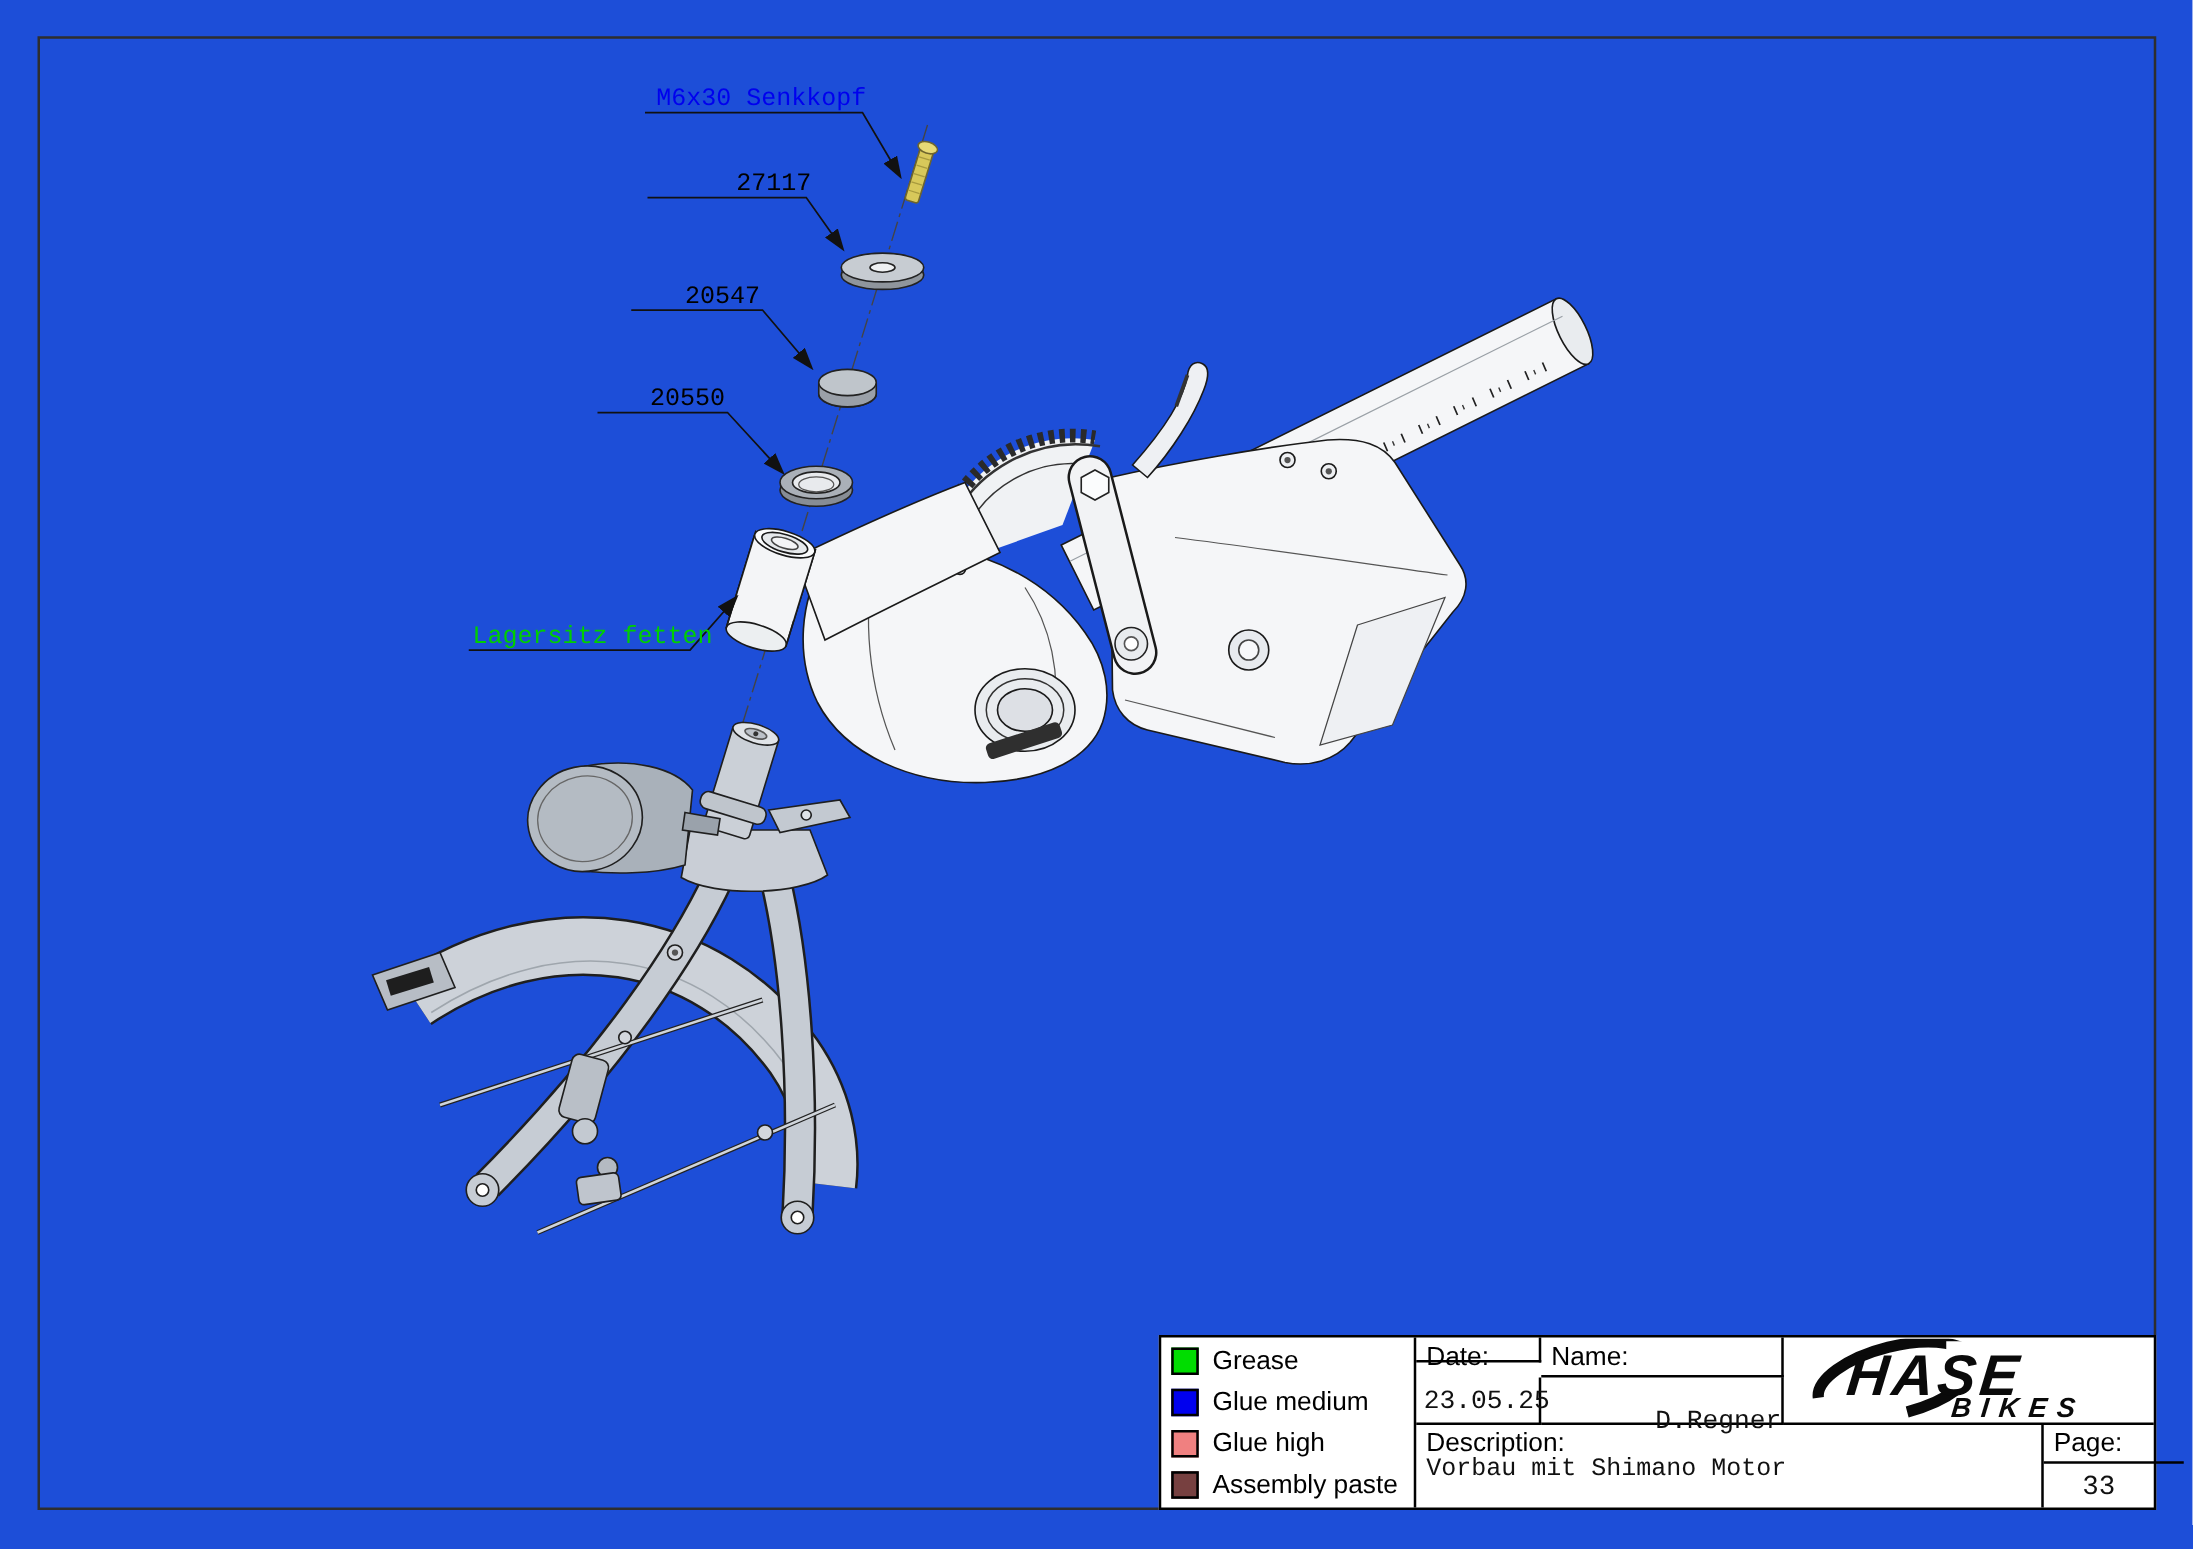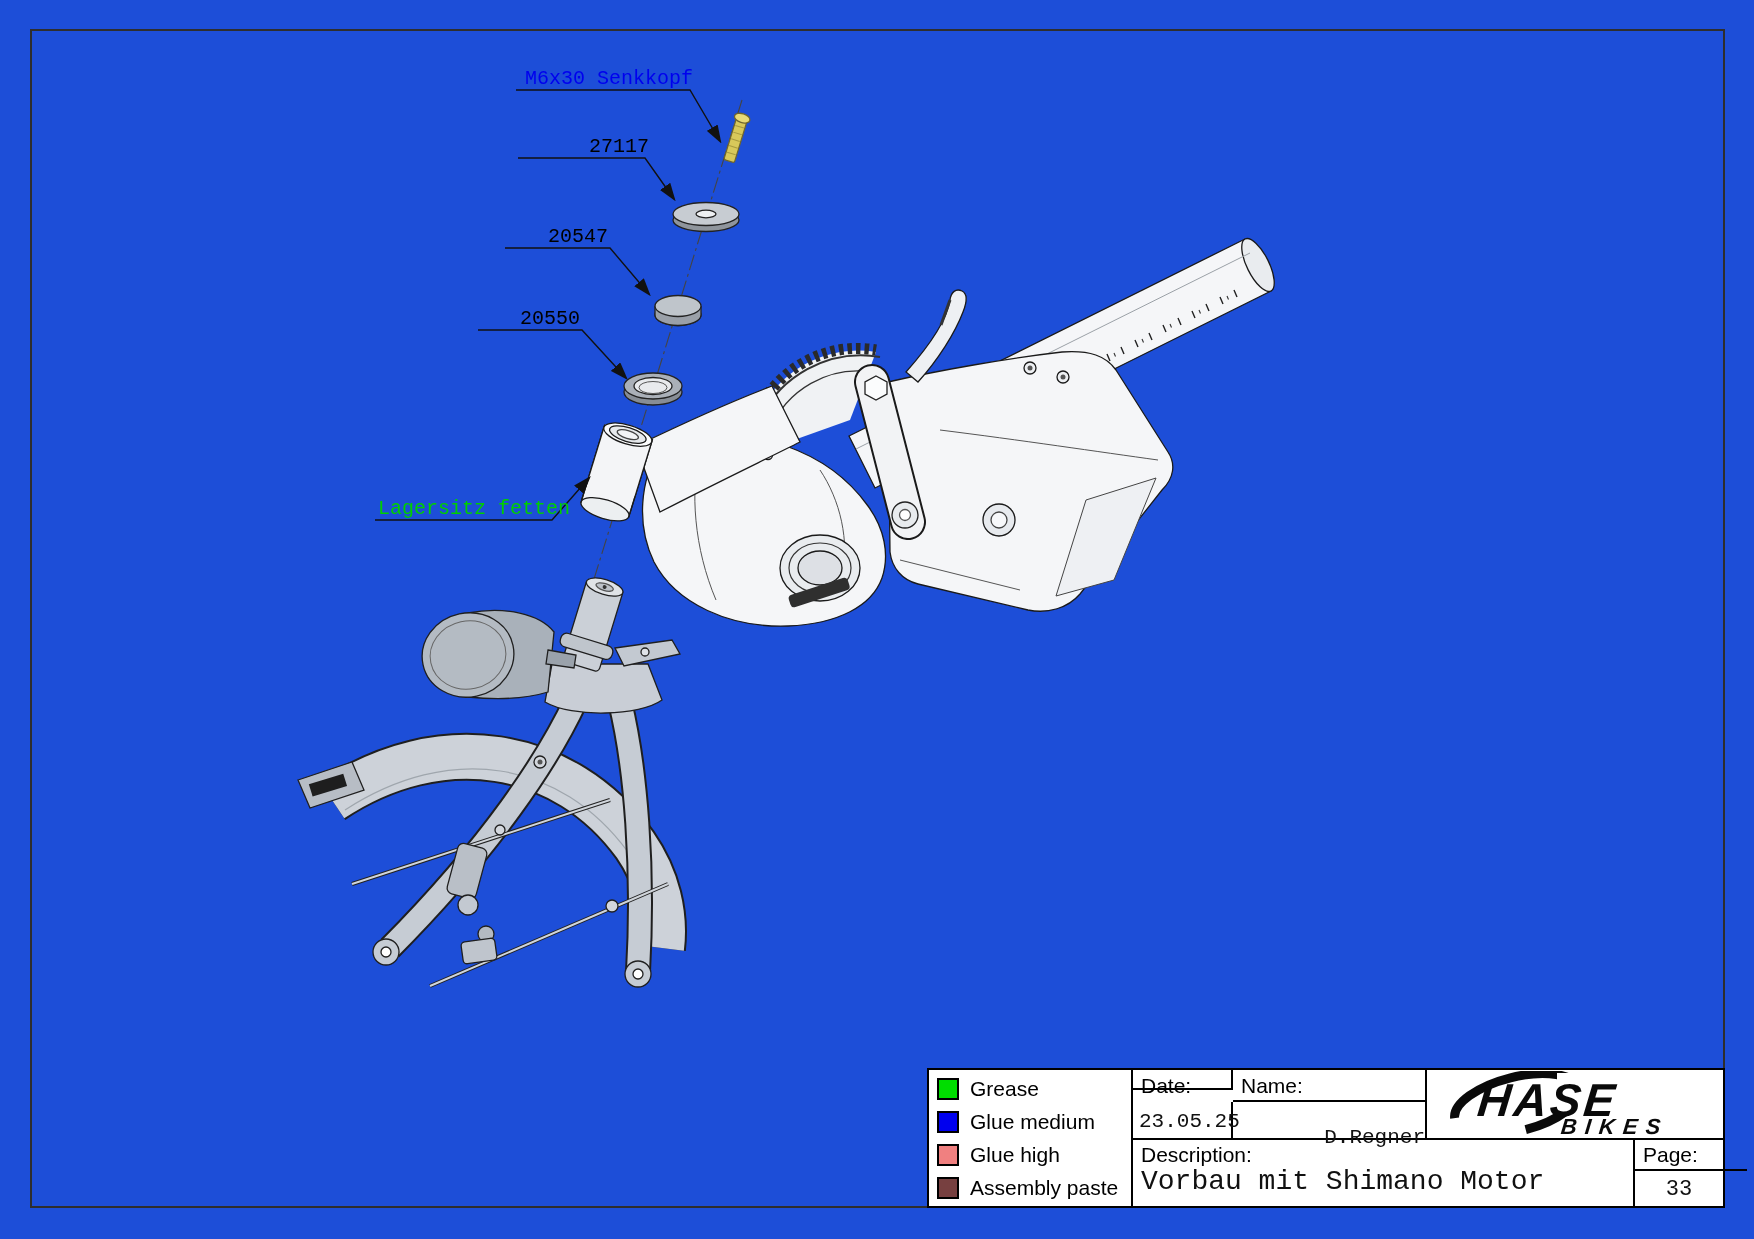--- a/index.html
+++ b/index.html
@@ -29,21 +29,21 @@
   .legend-label { margin-left:11px; }
 
   #cell-dateH { left:204px; top:0; width:100px; height:20px; border-right:2px solid #000; border-bottom:2px solid #000; padding:4px 0 0 8px; }
   #cell-nameH { left:304px; top:0; width:194px; height:32px; border-right:2px solid #000; border-bottom:2px solid #000; padding:4px 0 0 8px; }
   #cell-dateV { left:204px; top:32px; width:100px; height:38px; border-right:2px solid #000; border-bottom:2px solid #000; padding:8px 0 0 6px; }
   #cell-nameV { left:304px; top:32px; width:194px; height:38px; border-right:2px solid #000; border-bottom:2px solid #000; padding:24px 0 0 8px; }
   #cell-logo  { left:498px; top:0; width:296px; height:70px; border-bottom:2px solid #000;
                 display:flex; align-items:center; justify-content:center; }
   #cell-desc  { left:204px; top:70px; width:502px; height:66px; border-right:2px solid #000; }
   #cell-desc .desc-label { position:absolute; left:8px; top:3px; }
-  #cell-desc .desc-value { position:absolute; left:8px; bottom:9px; font-size:28px; }
+  #cell-desc .desc-value { position:absolute; left:8px; bottom:19px; font-size:20px; }
   #cell-pageH { left:706px; top:70px; width:112px; height:31px; border-bottom:2px solid #000; padding:3px 0 0 8px; }
   #cell-pageV { left:706px; top:101px; width:88px; height:35px; text-align:center; padding-top:6px; font-size:22px; }
 </style>
 </head>
 <body>
 
 <div id="page">
   <div id="frame"></div>
 
   <svg id="drawing" width="1754" height="1239" viewBox="0 0 1754 1239">

